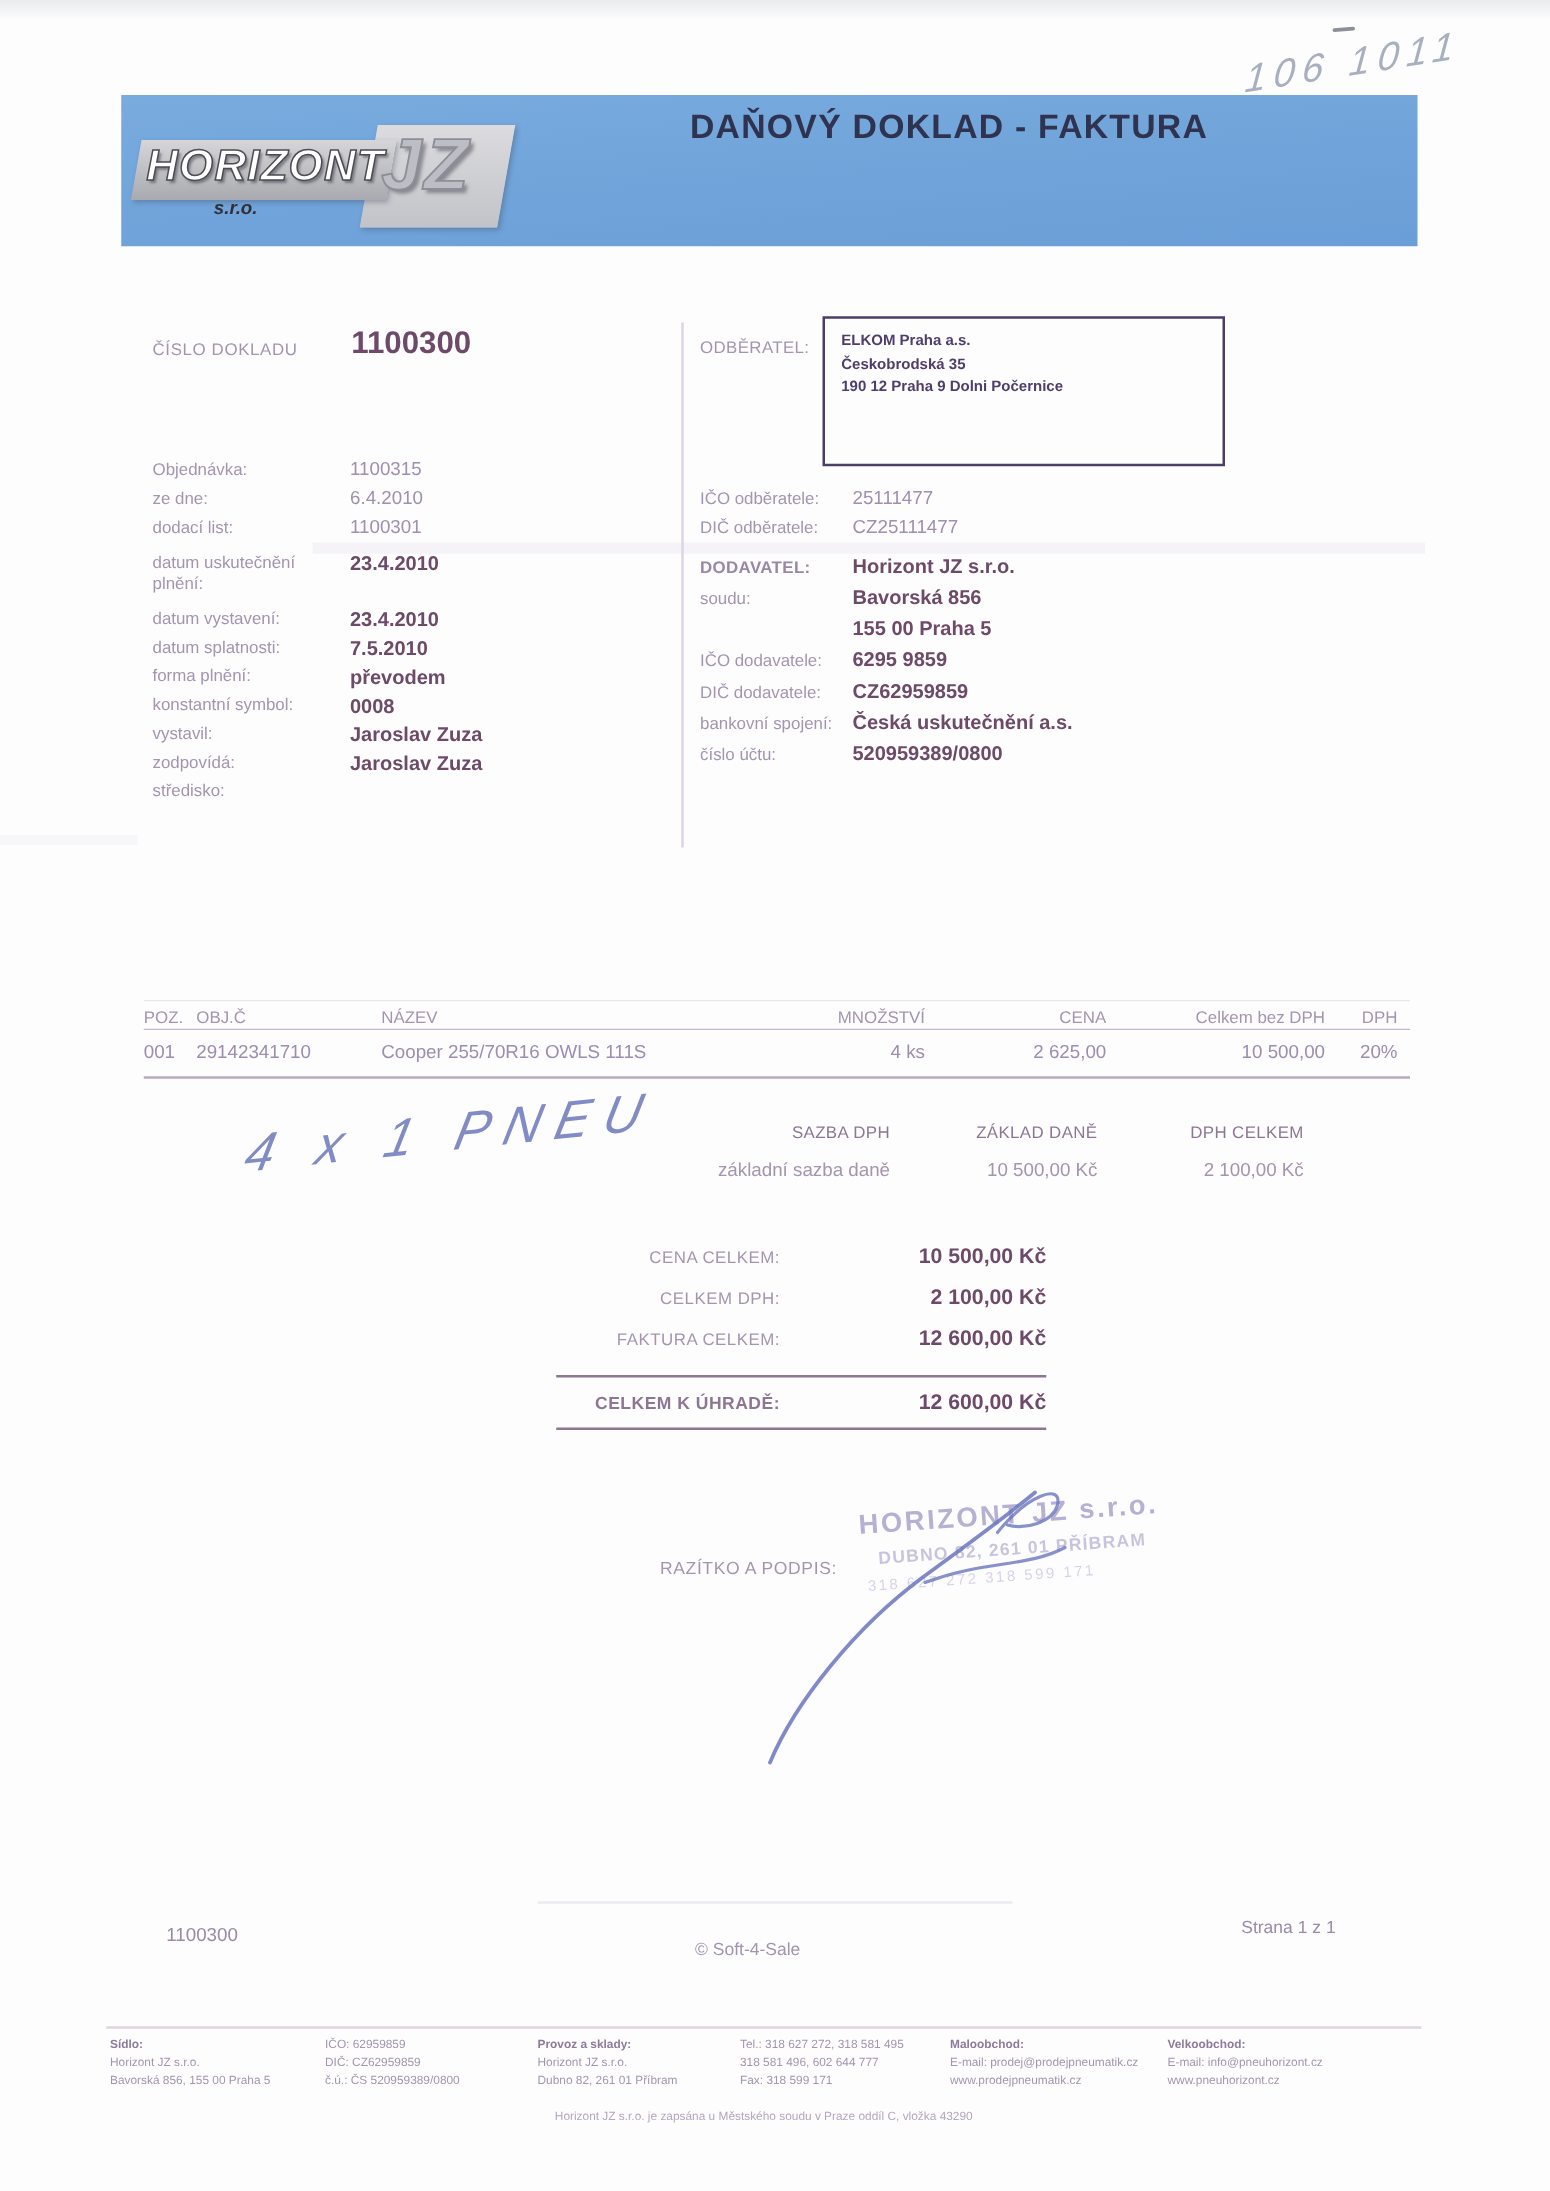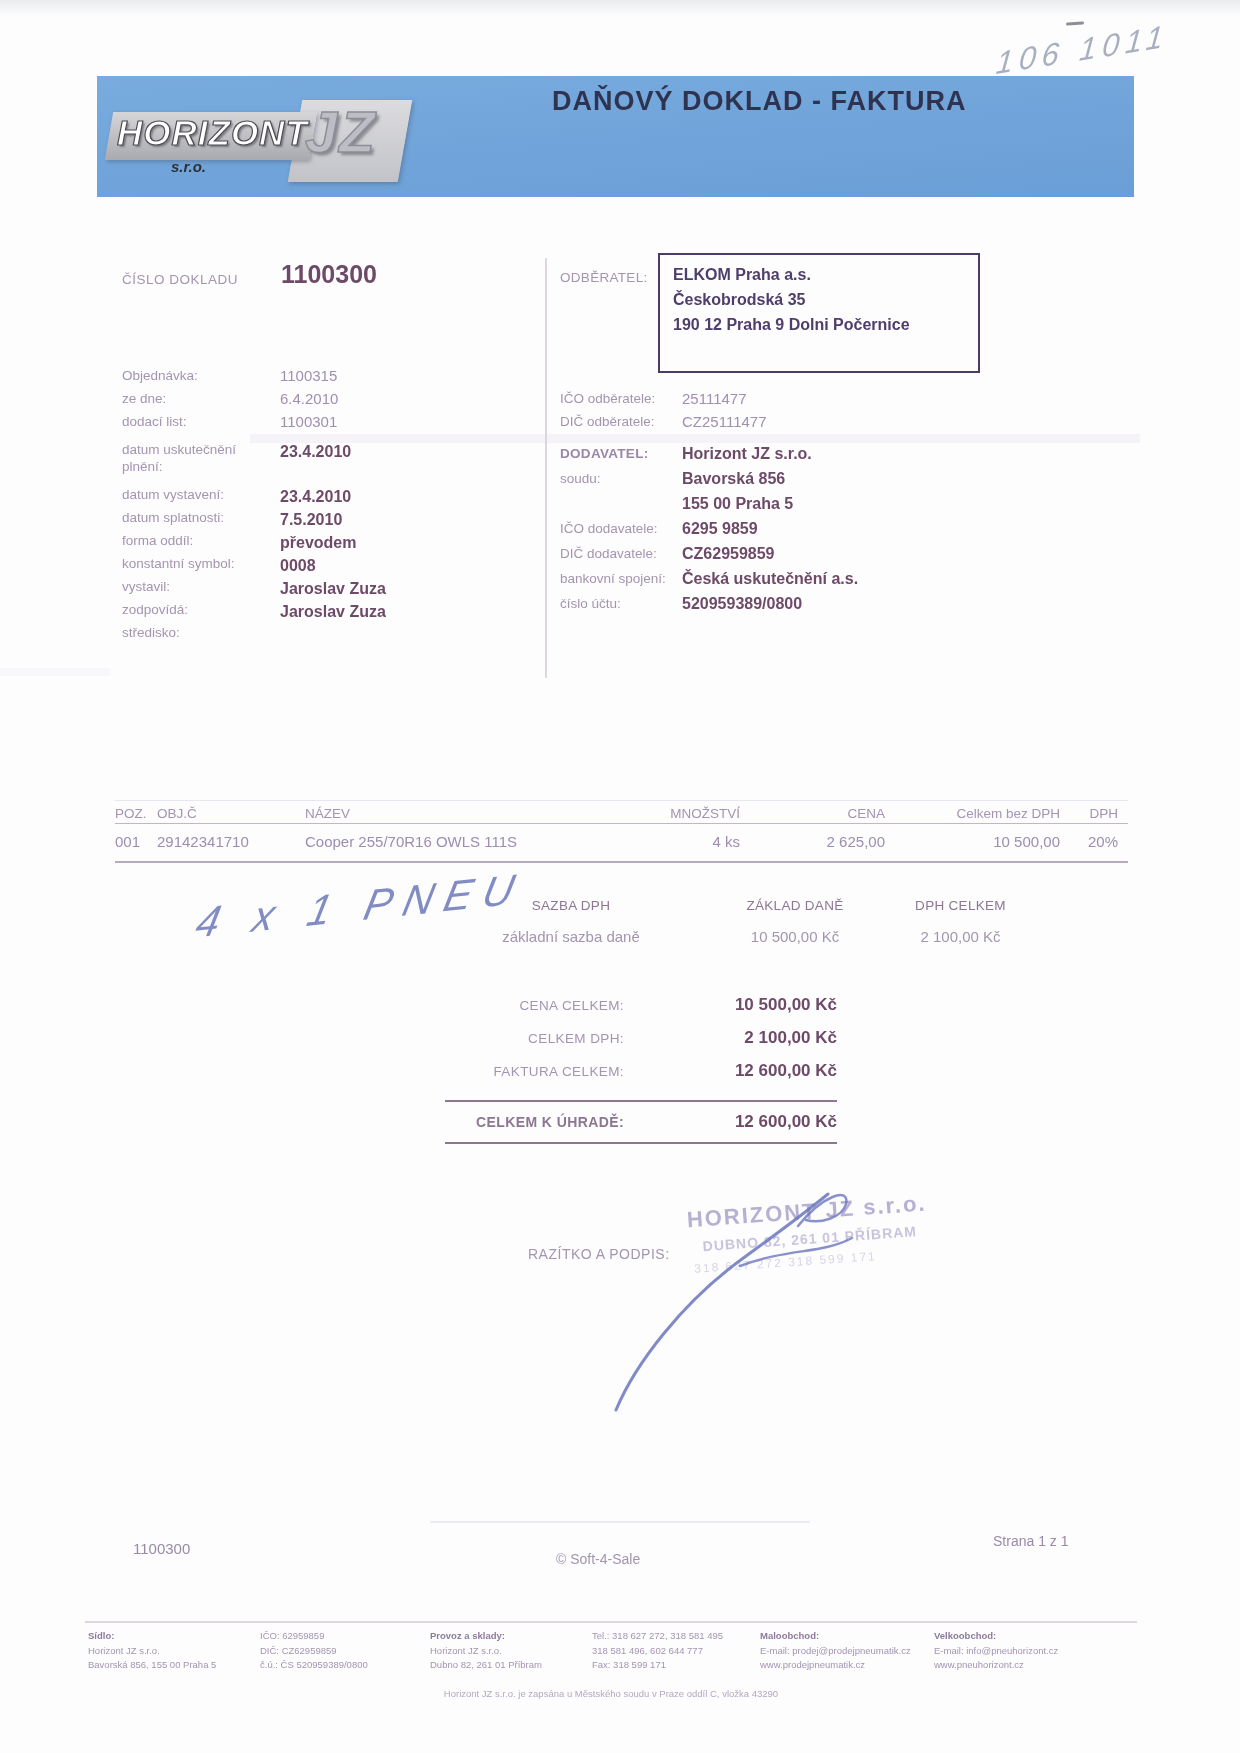--- a/index.html
+++ b/index.html
@@ -50,21 +50,21 @@
   .doc-number-label { position:absolute; left:122px; top:272px; letter-spacing:.5px; }
   .doc-number { position:absolute; left:281px; top:260px; font-size:25px; font-weight:bold; color:#6d4a68; }
 
   
   .v-divider { position:absolute; left:545px; top:258px; width:2px; height:420px; background:#ddd5e2; }
 
   
   .customer-label { position:absolute; left:560px; top:270px; letter-spacing:.3px; }
   .customer-box { position:absolute; left:658px; top:253px; width:322px; height:120px;
     border:2px solid #4c3c68; padding:8px 13px; }
-  .customer-box div { font-size:16px; font-weight:bold; color:#4f3d6b; line-height:1.55; }
+  .customer-box div { font-size:12px; font-weight:bold; color:#4f3d6b; line-height:1.55; }
 
   
   .left-fields { position:absolute; left:122px; top:368px; width:430px; }
   .frow { display:flex; align-items:flex-start; min-height:23px; }
   .frow .lbl { width:158px; flex:none; line-height:1.25; }
   .frow.tall { min-height:45px; }
   .frow.gap-top { margin-top:5px; }
   .frow .val-light { line-height:1.1; }
   .frow .val-dark { line-height:1.2; }
 
@@ -86,21 +86,21 @@
   .items-row span { font-size:15px; color:#9d8db0; }
   .ta-r { text-align:right; }
 
   
   .ink-note { position:absolute; left:196px; top:882px; font-size:42px; font-style:italic;
     color:#6470b6; transform:rotate(-6deg) skewX(-18deg); letter-spacing:11px; opacity:.8; }
 
   
   .tax { position:absolute; left:430px; top:898px; width:615px; }
   .tax-grid { display:grid; grid-template-columns: 282px 166px 165px; }
-  .tax-grid span { text-align:center; }
+  .tax-grid span { text-align:right; }
   .tax-head span { font-size:13.5px; color:#8d7694; letter-spacing:.3px; }
   .tax-row { margin-top:15px; }
   .tax-row span { font-size:15px; color:#a494b0; }
 
   
   .totals { position:absolute; left:445px; top:995px; width:392px; }
   .trow { display:flex; align-items:baseline; height:33px; }
   .trow .t-label { flex:1; text-align:right; font-size:13.5px; color:#a494b0; letter-spacing:.4px; padding-right:28px; }
   .trow .t-value { width:185px; text-align:right; font-size:17px; font-weight:bold; color:#6d4a68; }
   .t-line { border-top:2px solid #8d7694; margin-top:6px; }
@@ -188,21 +188,21 @@
     </div>
     <div class="frow">
       <span class="lbl">datum vystavení:</span>
       <span class="val-dark">23.4.2010</span>
     </div>
     <div class="frow">
       <span class="lbl">datum splatnosti:</span>
       <span class="val-dark">7.5.2010</span>
     </div>
     <div class="frow">
-      <span class="lbl">forma oddíl:</span>
+      <span class="lbl">forma plnění:</span>
       <span class="val-dark">převodem</span>
     </div>
     <div class="frow">
       <span class="lbl">konstantní symbol:</span>
       <span class="val-dark">0008</span>
     </div>
     <div class="frow">
       <span class="lbl">vystavil:</span>
       <span class="val-dark">Jaroslav Zuza</span>
     </div>

